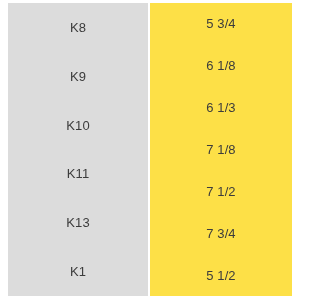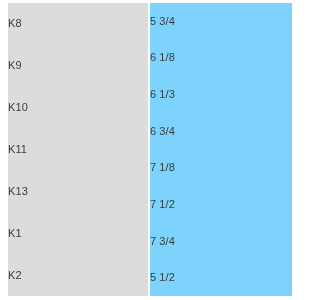--- a/index.html
+++ b/index.html
@@ -32,28 +32,28 @@
     width: 140px;
     background: #dcdcdc;
   }
   .col-divider {
     width: 2px;
     background: #ffffff;
     flex: 0 0 2px;
   }
   .col-value {
     width: 142px;
-    background: #7dd3fc;
+    background: #fde047;
   }
   .cell {
     flex: 1 1 0;
     display: flex;
     align-items: center;
-    justify-content: flex-start;
-    font-size: 11px;
+    justify-content: center;
+    font-size: 13px;
     line-height: 1;
     color: #3c3c3c;
     letter-spacing: 0.1px;
     white-space: nowrap;
     user-select: none;
   }
 </style>
 </head>
 <body>
 
@@ -71,39 +71,33 @@
       </div>
     <div class="cell">
         <span>K11</span>
       </div>
     <div class="cell">
         <span>K13</span>
       </div>
     <div class="cell">
         <span>K1</span>
       </div>
-    <div class="cell">
-        <span>K2</span>
-      </div>
   </div>
 
   <div class="col-divider"></div>
 
   <div class="table-column col-value">
     <div class="cell">
         <span>5 3/4</span>
       </div>
     <div class="cell">
         <span>6 1/8</span>
       </div>
     <div class="cell">
         <span>6 1/3</span>
-      </div>
-    <div class="cell">
-        <span>6 3/4</span>
       </div>
     <div class="cell">
         <span>7 1/8</span>
       </div>
     <div class="cell">
         <span>7 1/2</span>
       </div>
     <div class="cell">
         <span>7 3/4</span>
       </div>

